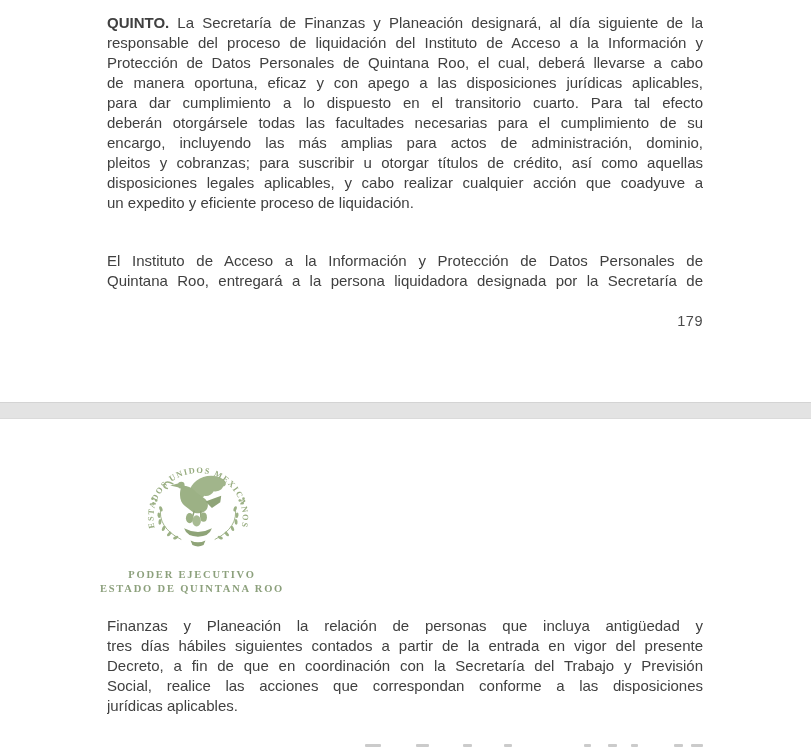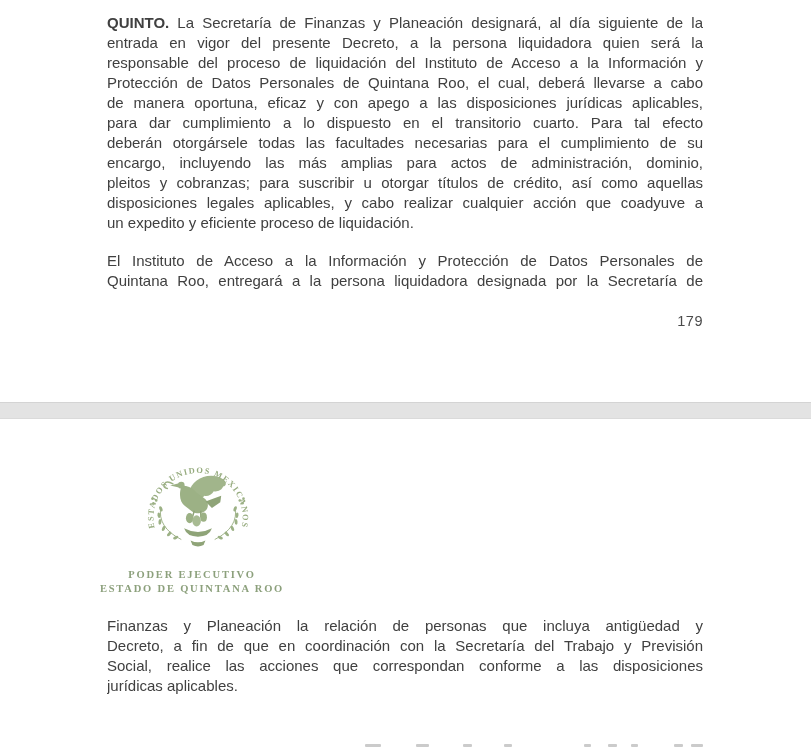--- a/index.html
+++ b/index.html
@@ -58,21 +58,20 @@
   }
 </style>
 </head>
 <body>
 
 <section class="page page-1">
 
   <div class="text-block para-quinto">
     <div class="jline"><span class="lead-bold">QUINTO.</span><span> La Secretaría de Finanzas y Planeación designará, al día siguiente de la</span></div>
     <div class="endleft">
-        <div class="jline">entrada en vigor del presente Decreto, a la persona liquidadora quien será la</div>
         <div class="jline">responsable del proceso de liquidación del Instituto de Acceso a la Información y</div>
         <div class="jline">Protección de Datos Personales de Quintana Roo, el cual, deberá llevarse a cabo</div>
         <div class="jline">de manera oportuna, eficaz y con apego a las disposiciones jurídicas aplicables,</div>
         <div class="jline">para dar cumplimiento a lo dispuesto en el transitorio cuarto. Para tal efecto</div>
         <div class="jline">deberán otorgársele todas las facultades necesarias para el cumplimiento de su</div>
         <div class="jline">encargo, incluyendo las más amplias para actos de administración, dominio,</div>
         <div class="jline">pleitos y cobranzas; para suscribir u otorgar títulos de crédito, así como aquellas</div>
         <div class="jline">disposiciones legales aplicables, y cabo realizar cualquier acción que coadyuve a</div>
         <div class="jline">un expedito y eficiente proceso de liquidación.</div>
       </div>
@@ -145,20 +144,21 @@
 
       <path d="M52,92 q8,4 16,0 l-2,5 q-6,3 -12,0 z" fill="#8fa478"></path>
     </g>
   </svg>
 
   <div class="seal-caption seal-caption-1">PODER EJECUTIVO</div>
   <div class="seal-caption seal-caption-2">ESTADO DE QUINTANA ROO</div>
 
   <div class="text-block para-finanzas endleft">
       <div class="jline">Finanzas y Planeación la relación de personas que incluya antigüedad y</div>
+      <div class="jline">tres días hábiles siguientes contados a partir de la entrada en vigor del presente</div>
       <div class="jline">Decreto, a fin de que en coordinación con la Secretaría del Trabajo y Previsión</div>
       <div class="jline">Social, realice las acciones que correspondan conforme a las disposiciones</div>
       <div class="jline">jurídicas aplicables.</div>
     </div>
 
   <div class="cutoff-tops">
     <span style="left:365px; width:16px;"></span>
     <span style="left:416px; width:13px;"></span>
     <span style="left:463px; width:9px;"></span>
     <span style="left:504px; width:8px;"></span>

